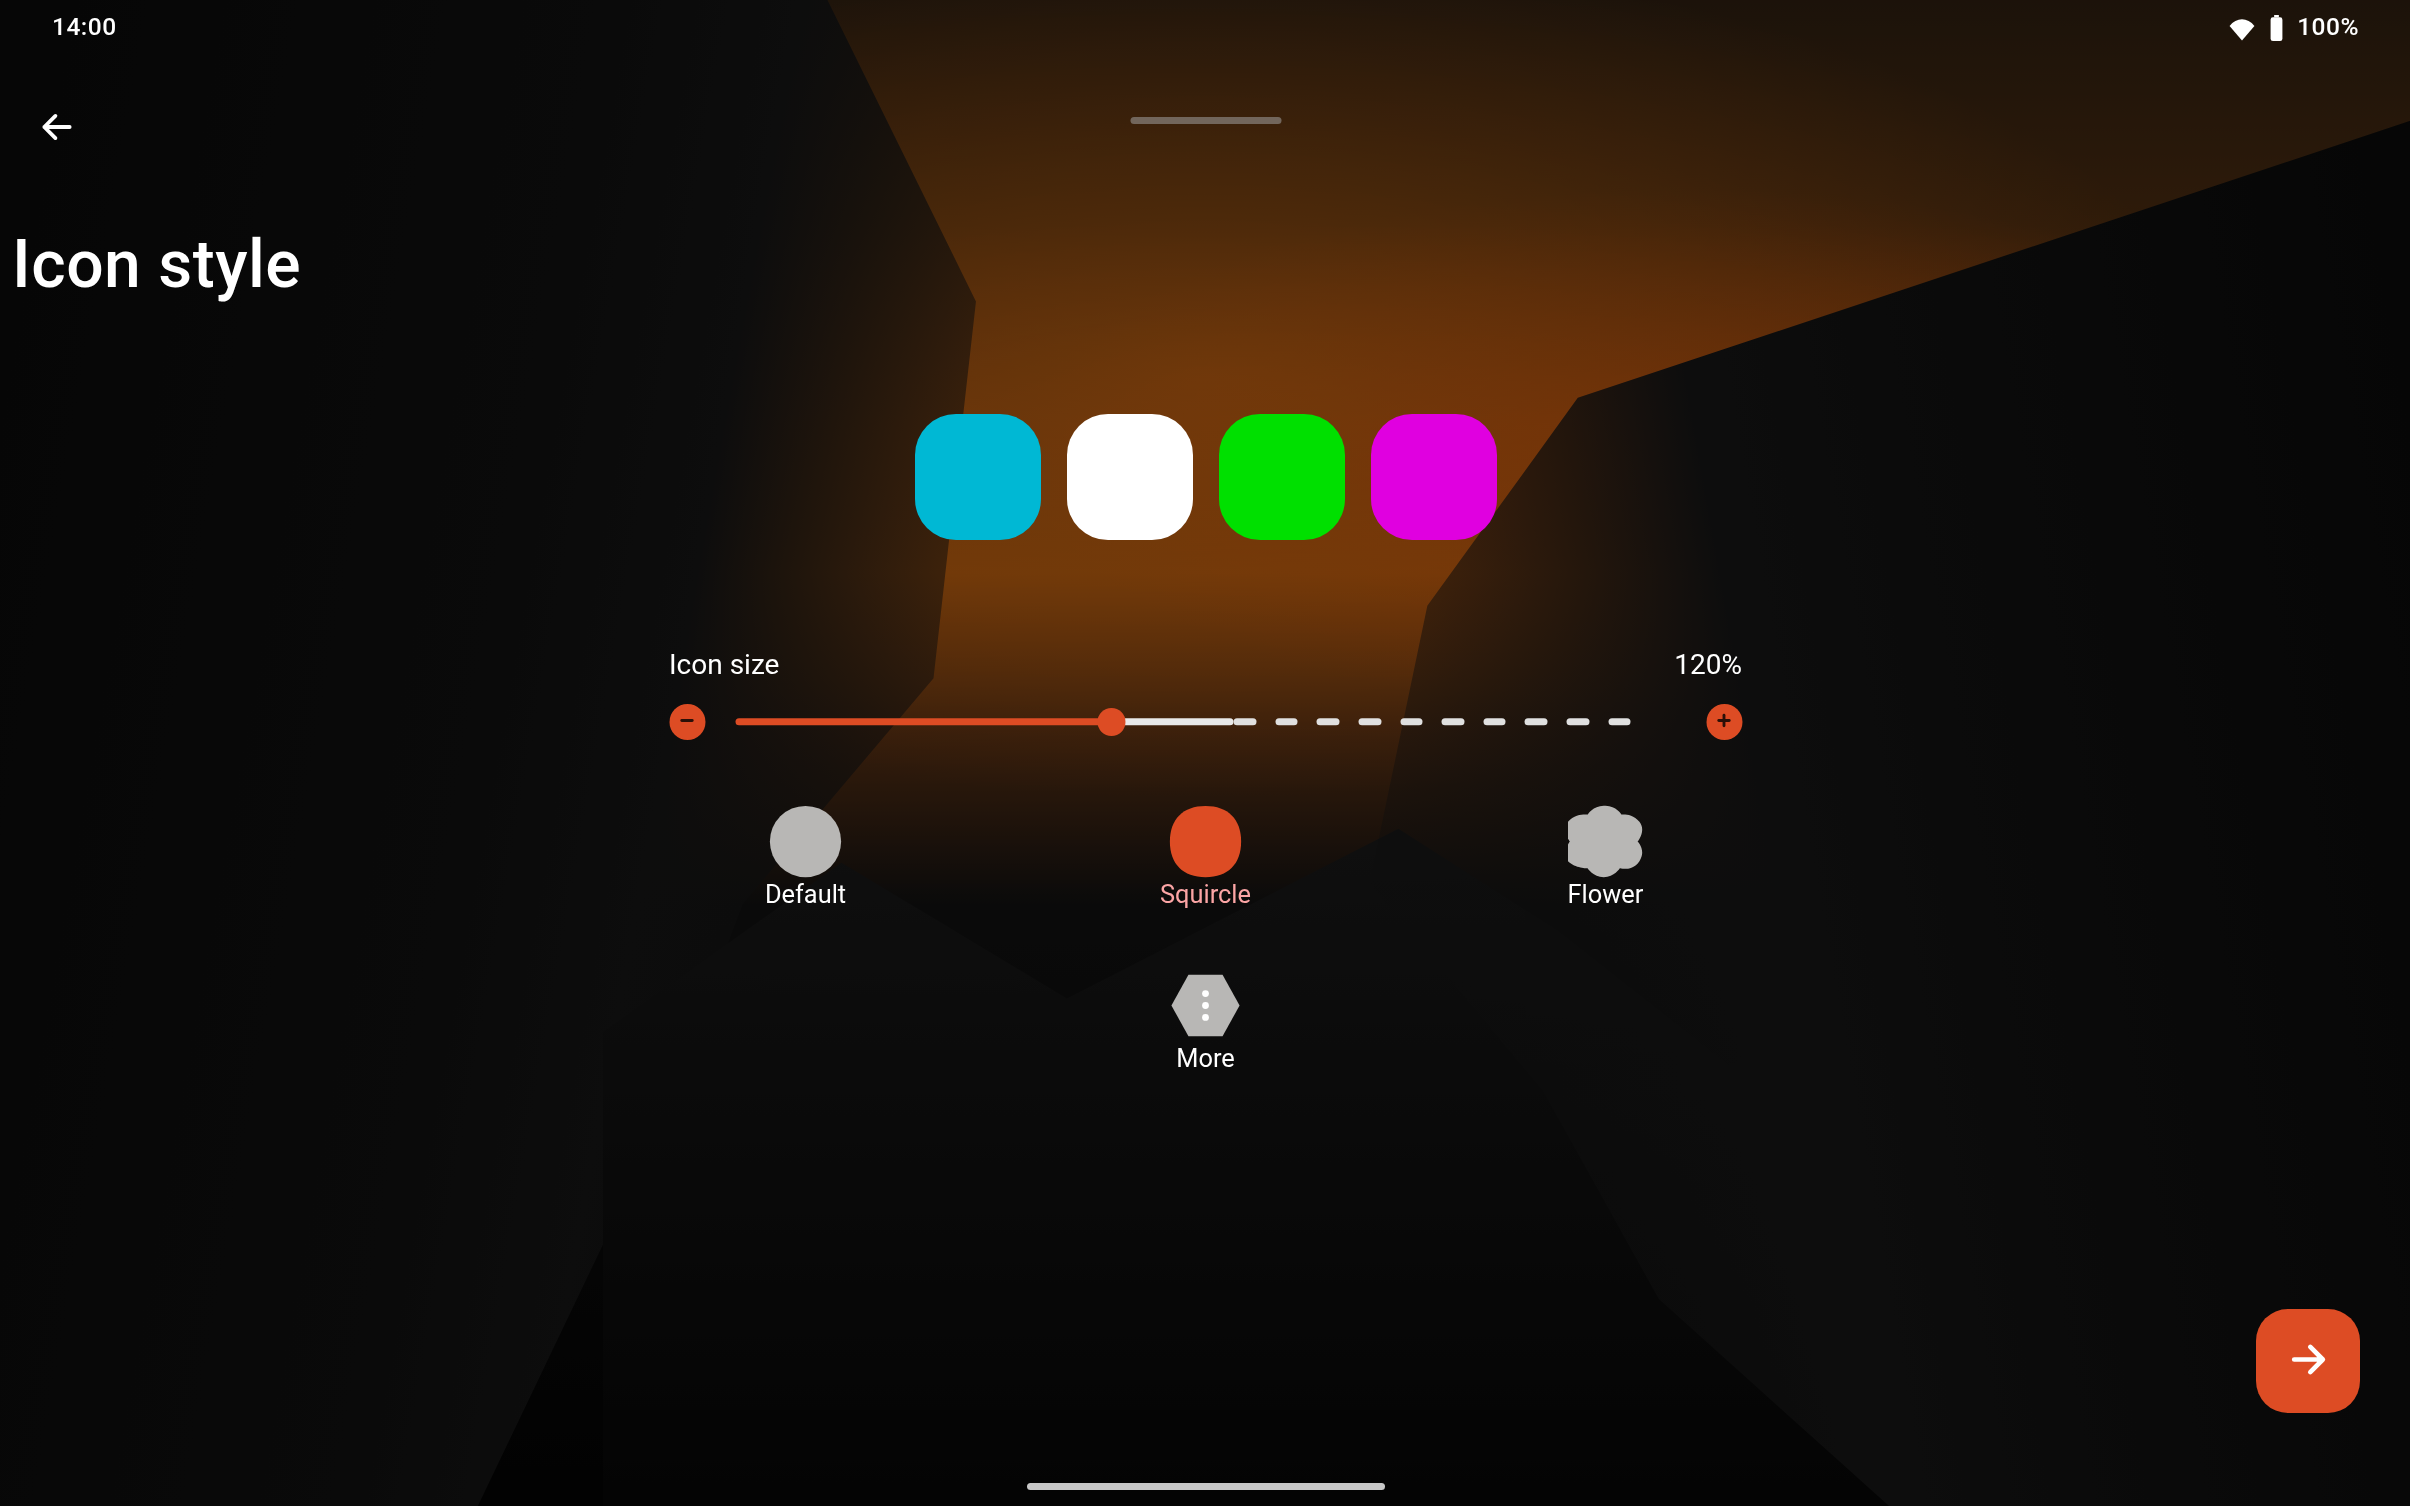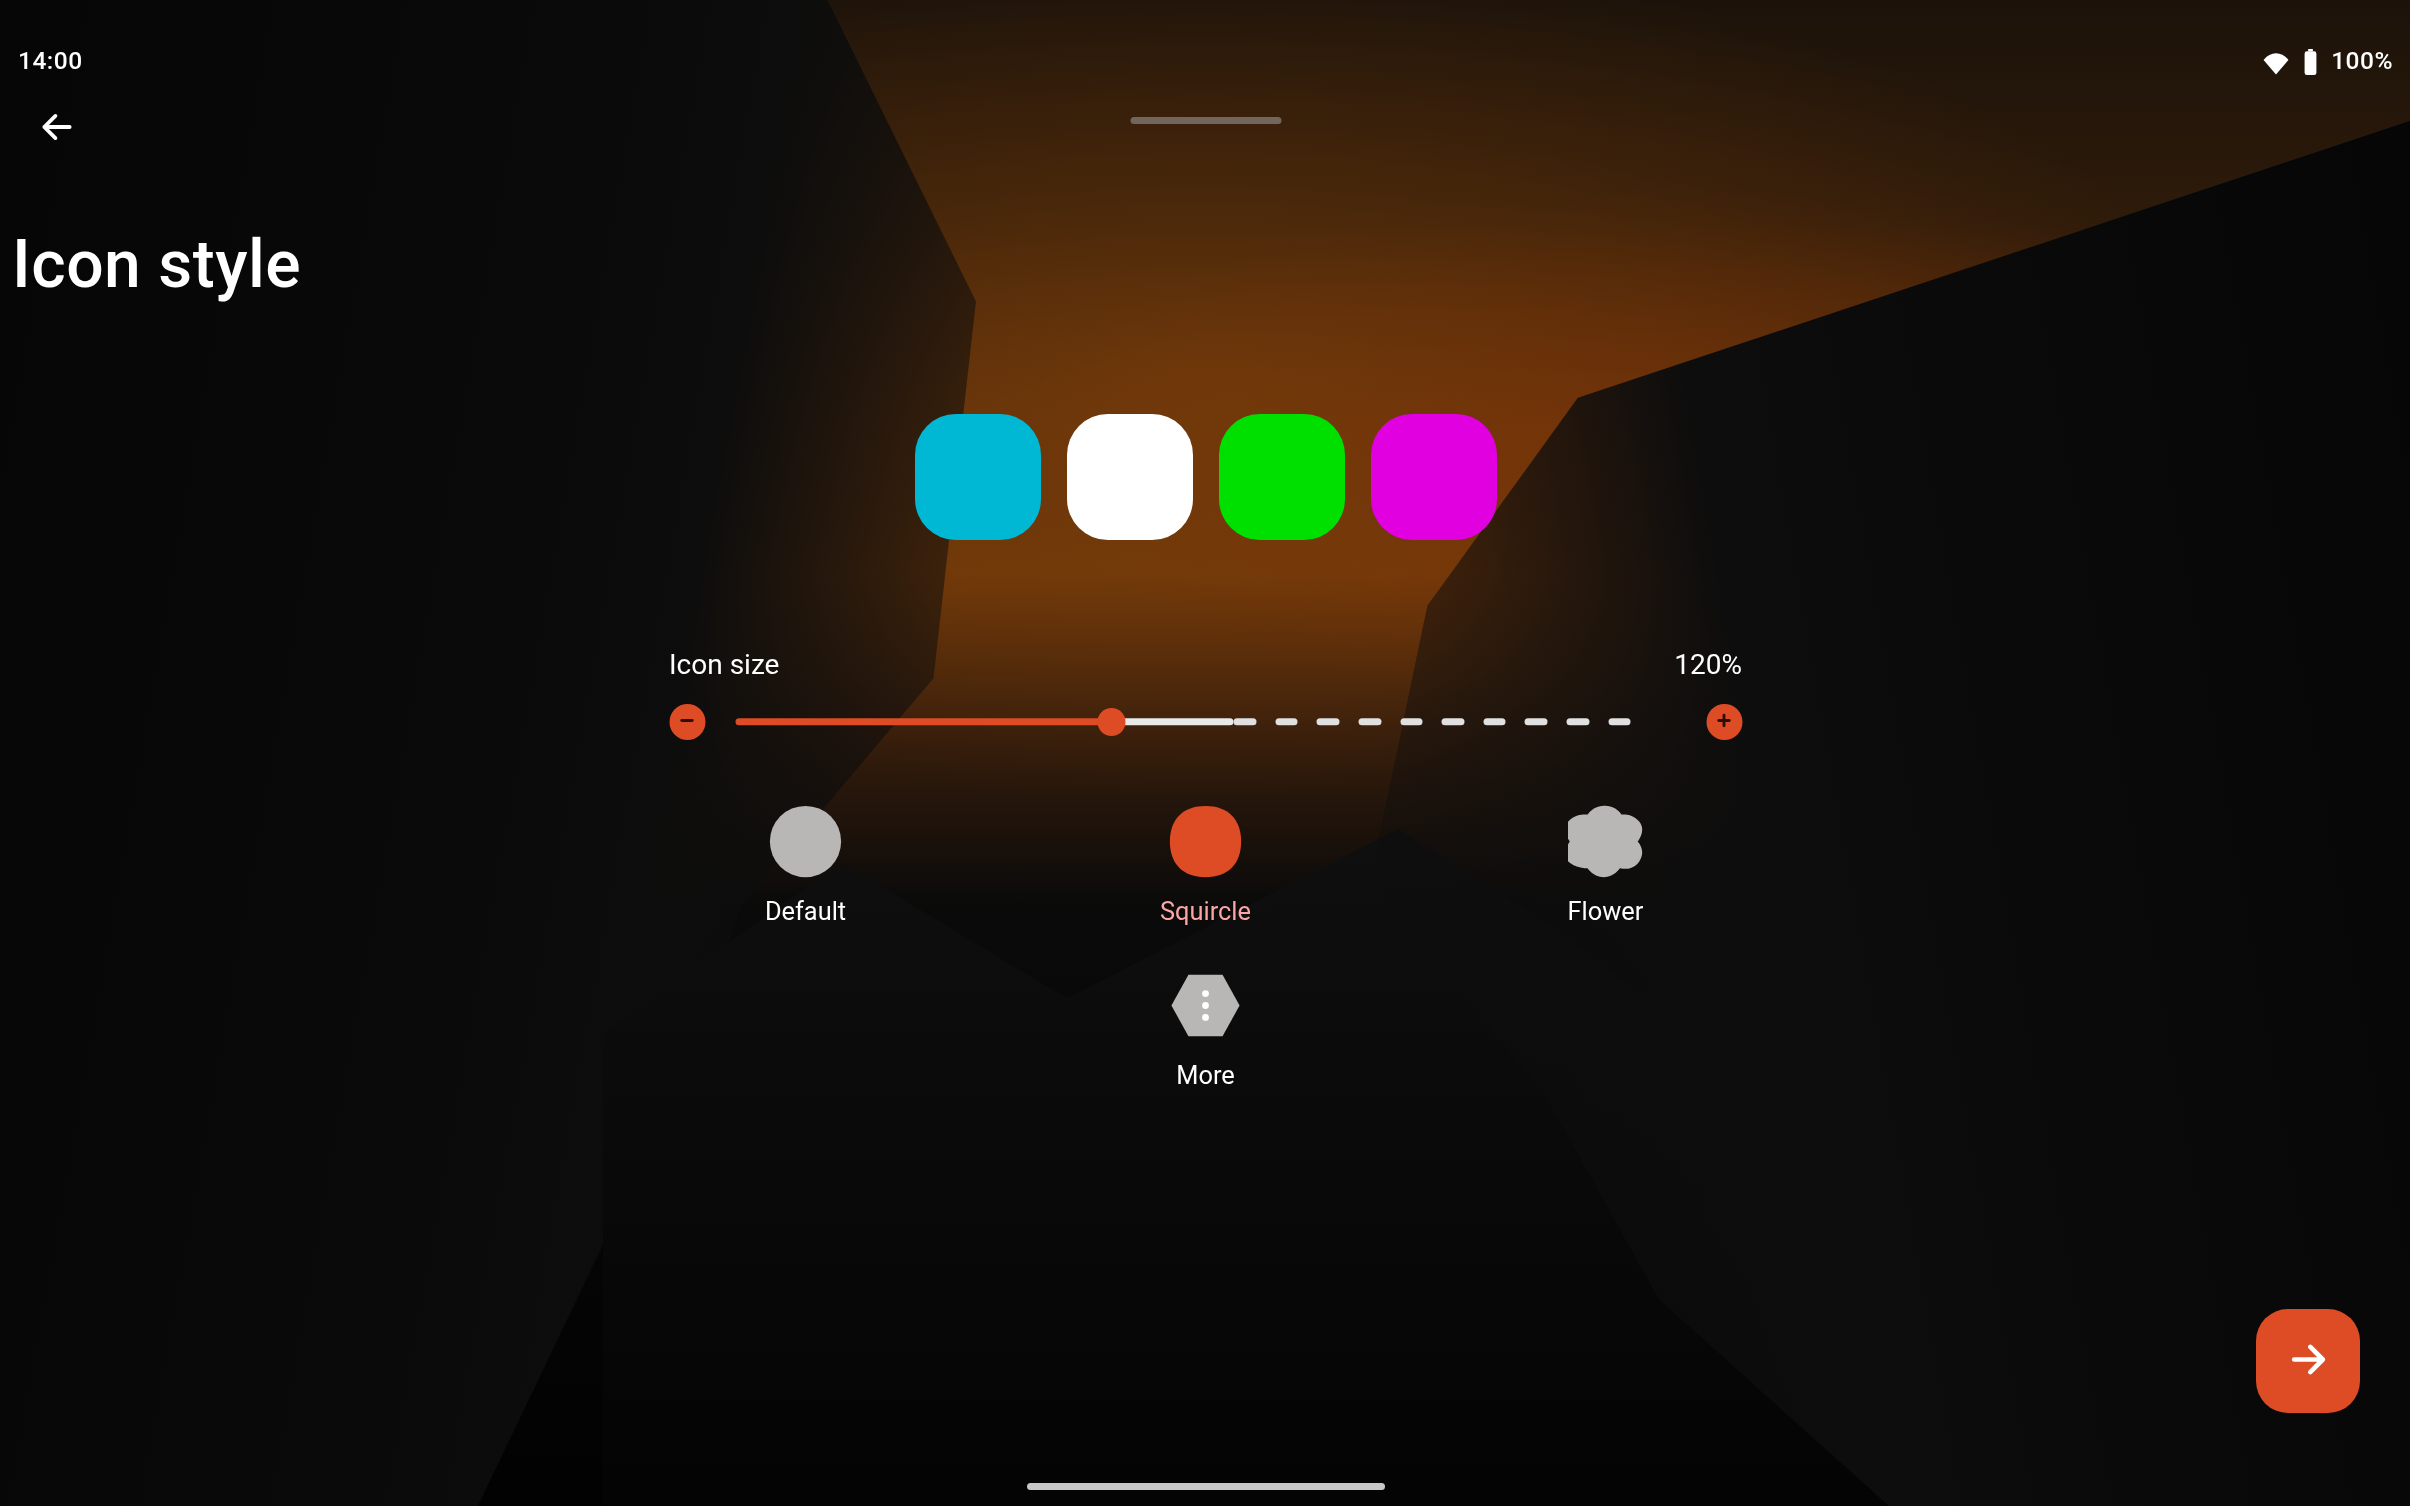--- a/index.html
+++ b/index.html
@@ -41,21 +41,21 @@
       background:linear-gradient(#262626 0%, #151515 60%, #0a0a0a 100%);
       clip-path:polygon(0 30%, 18% 5%, 35% 25%, 52% 8%, 60% 0, 72% 15%, 85% 35%, 100% 15%, 100% 100%, 0 100%);
       filter:brightness(.8);
     }
     .dim{position:absolute;inset:0;background:rgba(0,0,0,.50);} 
 
     
     .status{
       position:absolute;top:0;left:0;right:0;height:53px;
       display:flex;align-items:center;justify-content:space-between;
-      padding:0 18px;font-size:24.5px;font-weight:500;letter-spacing:0.5px;margin-top:34px;
+      padding:0 52px;font-size:24.5px;font-weight:500;letter-spacing:0.5px;
     }
     .status .right{display:flex;align-items:flex-end;gap:13px;}
     .status svg{display:block;}
 
     
     .handle-top{
       position:absolute;top:117px;left:50%;transform:translateX(-50%);
       width:151px;height:6.6px;border-radius:3.8px;background:rgba(160,160,160,.55);
     }
 
@@ -100,21 +100,21 @@
     .seg.rest{background:#e9e9e9;}
     .dash-wrap{position:absolute;top:50%;transform:translateY(-50%);right:0;display:flex;gap:19px;}
     .dash{width:22.6px;height:7.5px;border-radius:3.8px;background:#e0e0e0;}
     .thumb{position:absolute;top:50%;transform:translate(-50%,-50%);width:28px;height:28px;border-radius:50%;background:#dd4c24;}
 
     
     .shapes{
       position:absolute;top:804px;left:50%;transform:translateX(-50%);
       width:998px;display:flex;justify-content:space-between;
     }
-    .shape-item{display:flex;flex-direction:column;align-items:center;gap:17px;width:198px;}
+    .shape-item{display:flex;flex-direction:column;align-items:center;width:198px;}
     .shape-ico{width:75px;height:75px;display:flex;align-items:center;justify-content:center;}
     .shape-label{font-size:25.4px;}
 
     .shapes2{
       position:absolute;top:968px;left:50%;transform:translateX(-50%);
       display:flex;justify-content:flex-end;
     }
 
     
     .fab{

